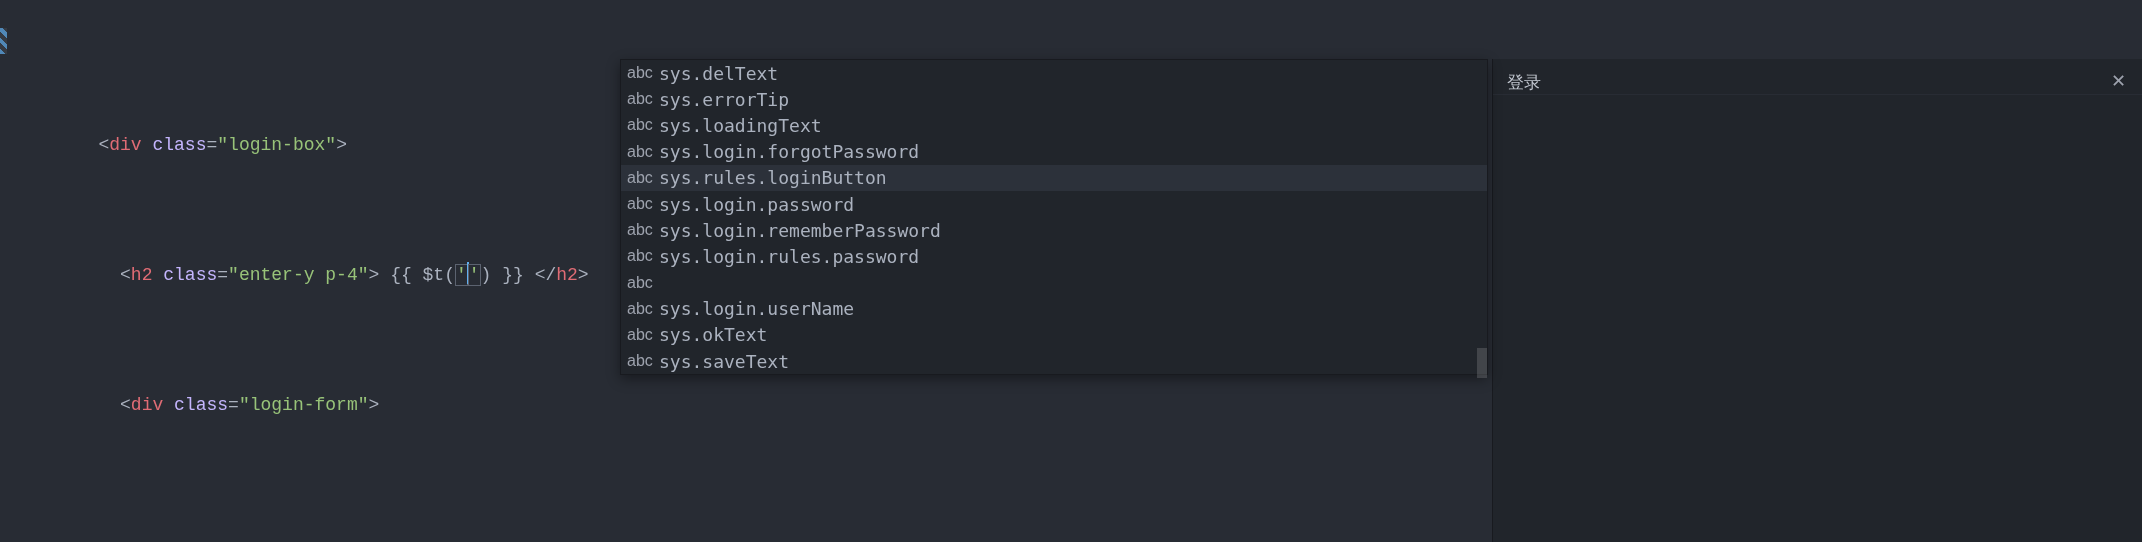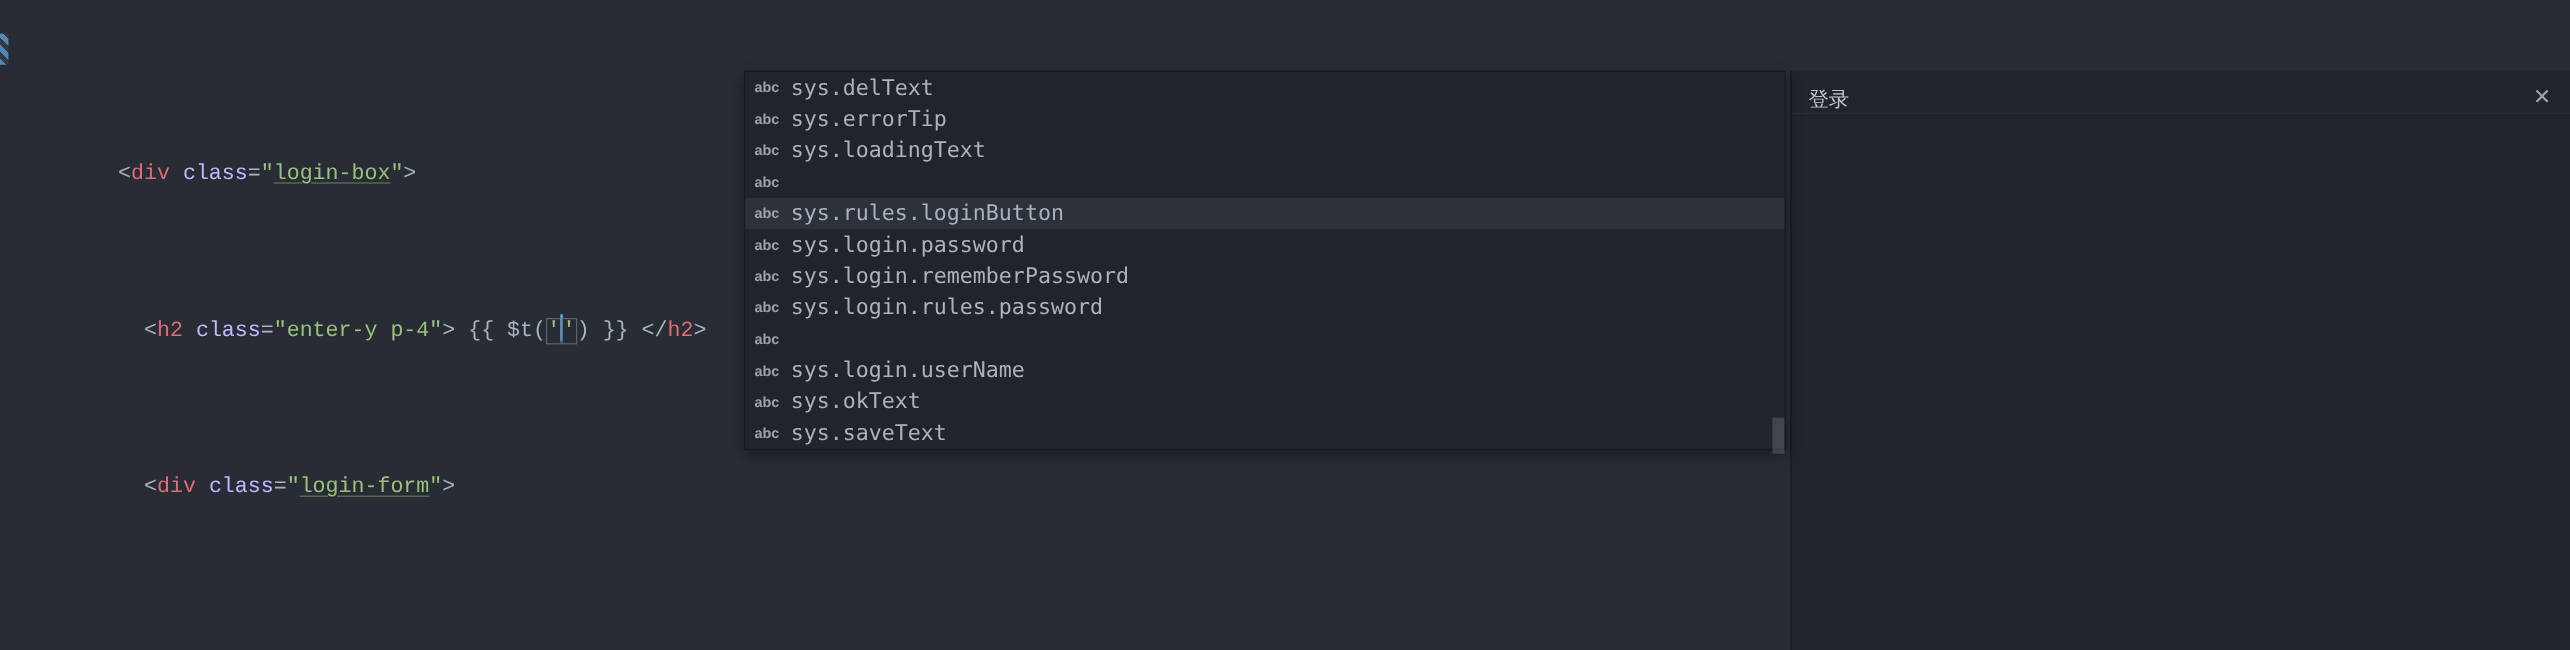--- a/index.html
+++ b/index.html
@@ -29,21 +29,21 @@
   .codeline {
     display: flex;
     padding-left: 12px;
   }
   .codeline .content { position: relative; }
   .tg { color: #e06c75; }
   .br { color: #abb2bf; }
   .at { color: #c4b5fd; }
   .eq { color: #abb2bf; }
   .st { color: #98c379; }
-  .st-u { color: #98c379; text-decoration: underline; text-decoration-color: rgba(152,195,121,0.5); text-underline-offset: 3px; }
+  .st-u { color: #98c379; text-decoration-color: rgba(152,195,121,0.5); text-underline-offset: 3px; }
   .tx { color: #abb2bf; }
   .sel { color: #d19a66; }
   .cursor-bar {
     display: inline-block;
     width: 2px; height: 22px;
     background: #61afef;
     vertical-align: -4px;
     margin: 0 -1px;
   }
   .bracket-hi {
@@ -77,25 +77,25 @@
     height: 26.2px;
     padding: 0 8px 0 6px;
     color: #abb2bf;
     font-family: "Menlo","Consolas",monospace;
     font-size: 18px;
     gap: 8px;
   }
   .ac-row.sel { background: #2c313a; }
   .ac-icon {
     font-family: -apple-system, sans-serif;
-    font-size: 12px;
+    font-size: 16px;
     color: #9da2ad;
     width: 24px;
     text-align: center;
-    font-weight: 700;
+    font-weight: 400;
   }
   .ac-scrollthumb {
     position: absolute;
     right: 0;
     top: 288px;
     width: 10px;
     height: 30px;
     background: rgba(255,255,255,0.15);
   }
   
@@ -184,20 +184,21 @@
       <div class="ac-row">
         <span class="ac-icon">abc</span>
         <span>sys.errorTip</span>
       </div>
       <div class="ac-row">
         <span class="ac-icon">abc</span>
         <span>sys.loadingText</span>
       </div>
       <div class="ac-row">
         <span class="ac-icon">abc</span>
+        <span>sys.login.forgotPassword</span>
       </div>
       <div class="ac-row sel">
         <span class="ac-icon">abc</span>
         <span>sys.rules.loginButton</span>
       </div>
       <div class="ac-row">
         <span class="ac-icon">abc</span>
         <span>sys.login.password</span>
       </div>
       <div class="ac-row">

